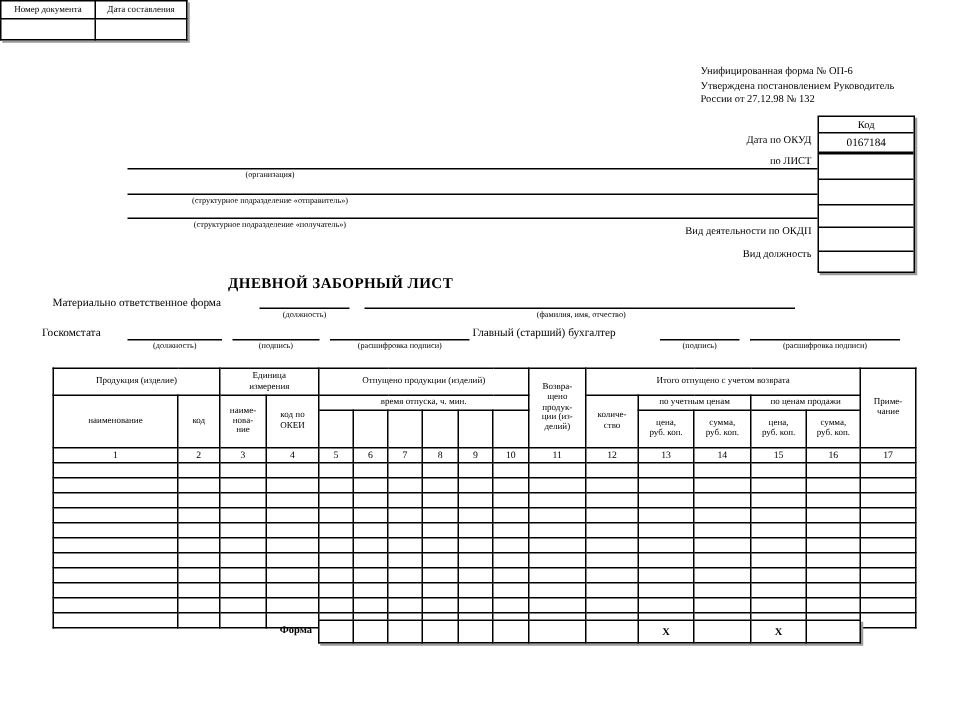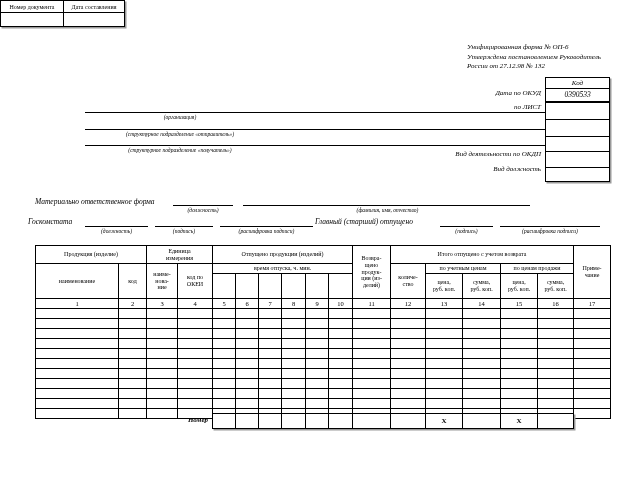--- a/index.html
+++ b/index.html
@@ -1,18 +1,18 @@
 <!DOCTYPE html>
 <html><head>
 <meta charset="utf-8">
 <style>
   html,body{margin:0;padding:0;background:#fff;}
   .page{position:relative;width:640px;height:480px;background:#fff;color:#000;
         font-family:"Liberation Serif","DejaVu Serif",serif;overflow:hidden;}
-  .abs{position:absolute;font-style:italic;}
+  .abs{position:absolute;}
   .approval{left:467px;top:43px;font-size:7px;line-height:9.5px;white-space:nowrap;}
   
   .codebox{left:545px;top:77px;width:63px;border:1.5px solid #000;box-shadow:1.5px 1.5px 0 #9a9a9a;background:#fff;}
   .cbrow{border-top:1px solid #000;text-align:center;font-size:7px;overflow:hidden;}
   .cbrow:first-child{border-top:none;}
   .cb-h{height:10px;line-height:10px;}
   .cb-v1{height:12px;line-height:12px;border-bottom:1.5px solid #000;font-size:7.5px;}
   .cb-e1{height:16px;} .cb-e2{height:16px;} .cb-e3{height:14px;} .cb-e4{height:15px;} .cb-e5{height:13px;}
   .cblabel{right:99px;font-size:7px;white-space:nowrap;text-align:right;}
   
@@ -44,21 +44,21 @@
 <div class="page">
 
   <div class="abs approval">
     <div>Унифицированная форма № ОП-6</div>
     <div>Утверждена постановлением Руководитель</div>
     <div>России от 27.12.98 № 132</div>
   </div>
 
   <div class="abs codebox">
     <div class="cbrow cb-h">Код</div>
-    <div class="cbrow cb-v1">0390533</div>
+    <div class="cbrow cb-v1">0167184</div>
     <div class="cbrow cb-e1"></div>
     <div class="cbrow cb-e2"></div>
     <div class="cbrow cb-e3"></div>
     <div class="cbrow cb-e4"></div>
     <div class="cbrow cb-e5"></div>
   </div>
   <div class="abs cblabel" style="top:89px;">Дата по ОКУД</div>
   <div class="abs cblabel" style="top:103px;">по ЛИСТ</div>
   <div class="abs cblabel" style="top:150px;">Вид деятельности по ОКДП</div>
   <div class="abs cblabel" style="top:165px;">Вид должность</div>
@@ -80,36 +80,37 @@
       <td class="dh">Номер документа</td>
       <td class="dh">Дата составления</td>
     </tr>
     <tr>
       <td class="dv"></td>
       <td class="dv"></td>
     </tr>
   </tbody>
     </table>
 
+  <div class="abs title">ДНЕВНОЙ ЗАБОРНЫЙ ЛИСТ</div>
 
   <div class="abs siglabel" style="left:35px;top:197px;">Материально ответственное форма</div>
   <div class="abs hline" style="left:173px;width:60px;top:205px;"></div>
   <div class="abs cap" style="left:173px;width:60px;top:207px;">(должность)</div>
   <div class="abs hline" style="left:243px;width:287px;top:205px;"></div>
   <div class="abs cap" style="left:300px;width:175px;top:207px;">(фамилия, имя, отчество)</div>
 
   <div class="abs siglabel" style="left:28px;top:217px;">Госкомстата</div>
   <div class="abs hline" style="left:85px;width:63px;top:226px;"></div>
   <div class="abs cap" style="left:85px;width:63px;top:228px;">(должность)</div>
   <div class="abs hline" style="left:155px;width:58px;top:226px;"></div>
   <div class="abs cap" style="left:155px;width:58px;top:228px;">(подпись)</div>
   <div class="abs hline" style="left:220px;width:93px;top:226px;"></div>
   <div class="abs cap" style="left:220px;width:93px;top:228px;">(расшифровка подписи)</div>
 
-  <div class="abs siglabel" style="left:315px;top:217px;">Главный (старший) отпущено</div>
+  <div class="abs siglabel" style="left:315px;top:217px;">Главный (старший) бухгалтер</div>
   <div class="abs hline" style="left:440px;width:53px;top:226px;"></div>
   <div class="abs cap" style="left:440px;width:53px;top:228px;">(подпись)</div>
   <div class="abs hline" style="left:500px;width:100px;top:226px;"></div>
   <div class="abs cap" style="left:500px;width:100px;top:228px;">(расшифровка подписи)</div>
 
   <table class="main">
     <colgroup>
       <col style="width:83px;">
         <col style="width:28px;">
         <col style="width:31px;">
@@ -399,21 +400,21 @@
           <td class="c12"></td>
           <td class="c13"></td>
           <td class="c14"></td>
           <td class="c15"></td>
           <td class="c16"></td>
           <td class="c17"></td>
         </tr>
       </tbody>
   </table>
 
-  <div class="abs totlabel">Номер</div>
+  <div class="abs totlabel">Форма</div>
   <table class="totals">
     <colgroup>
       <col style="width:23px;">
         <col style="width:23px;">
         <col style="width:23px;">
         <col style="width:24px;">
       <col style="width:23px;">
         <col style="width:24px;">
         <col style="width:38px;">
         <col style="width:35px;">

